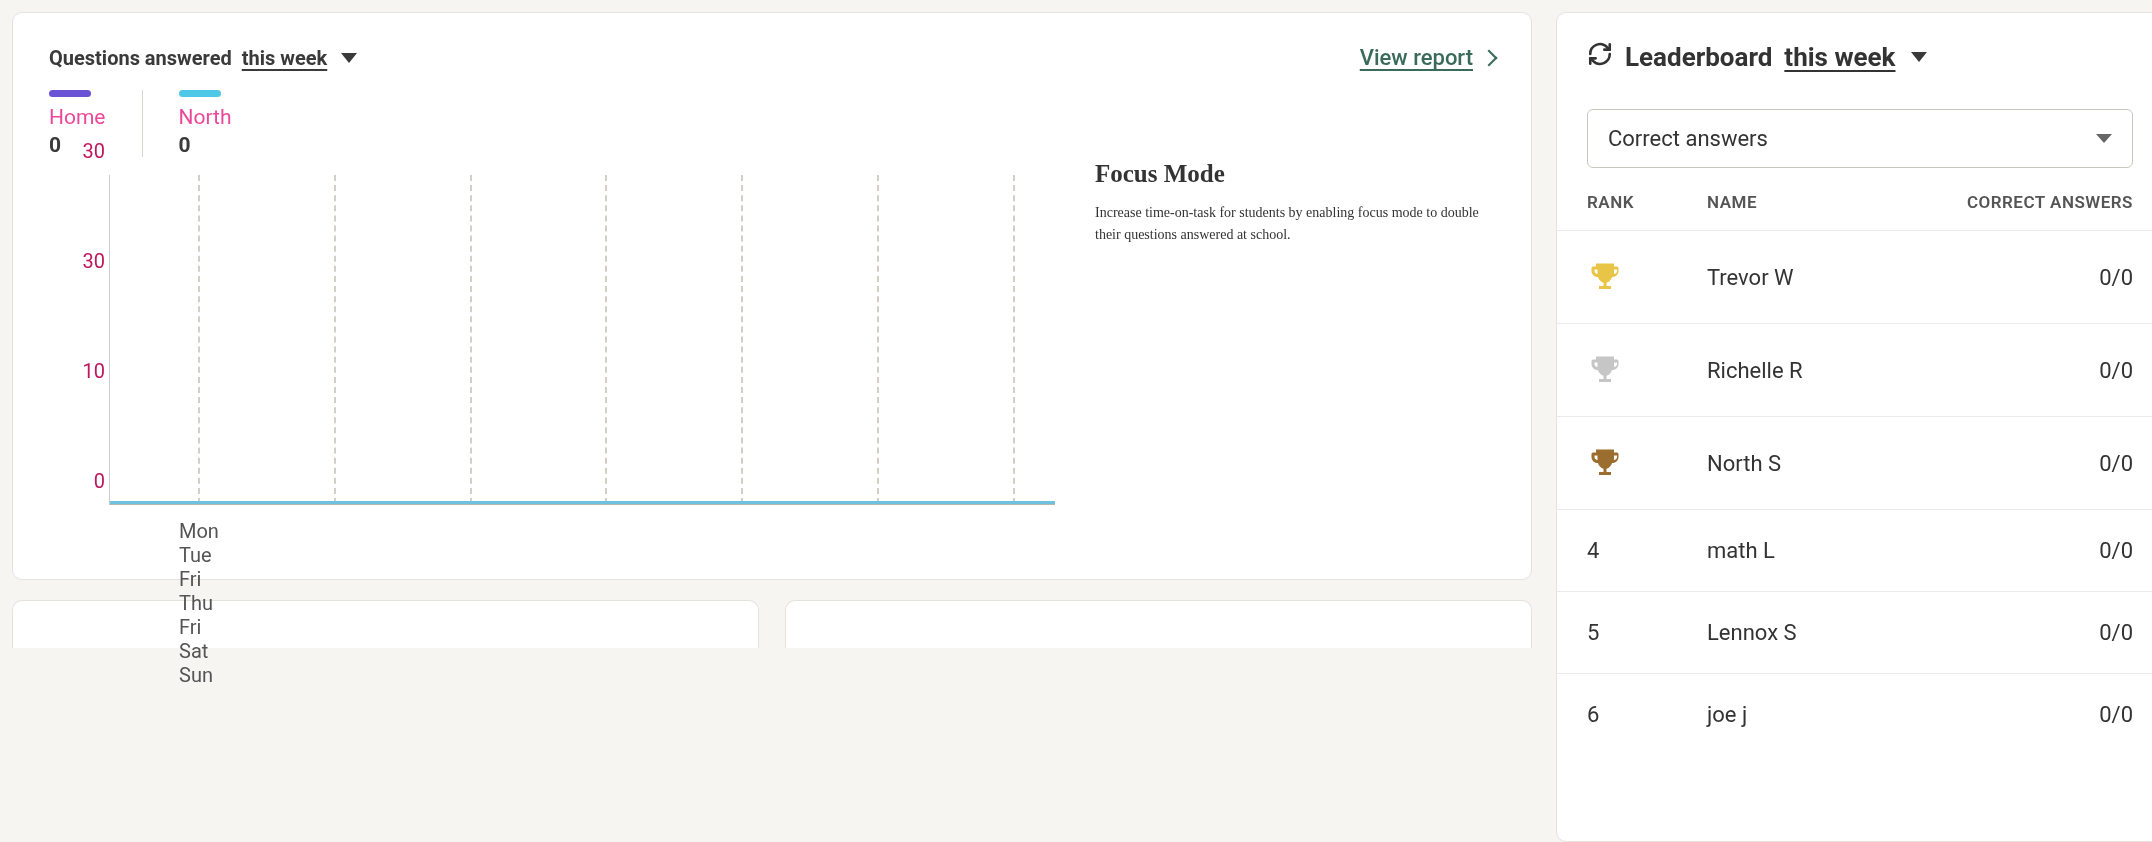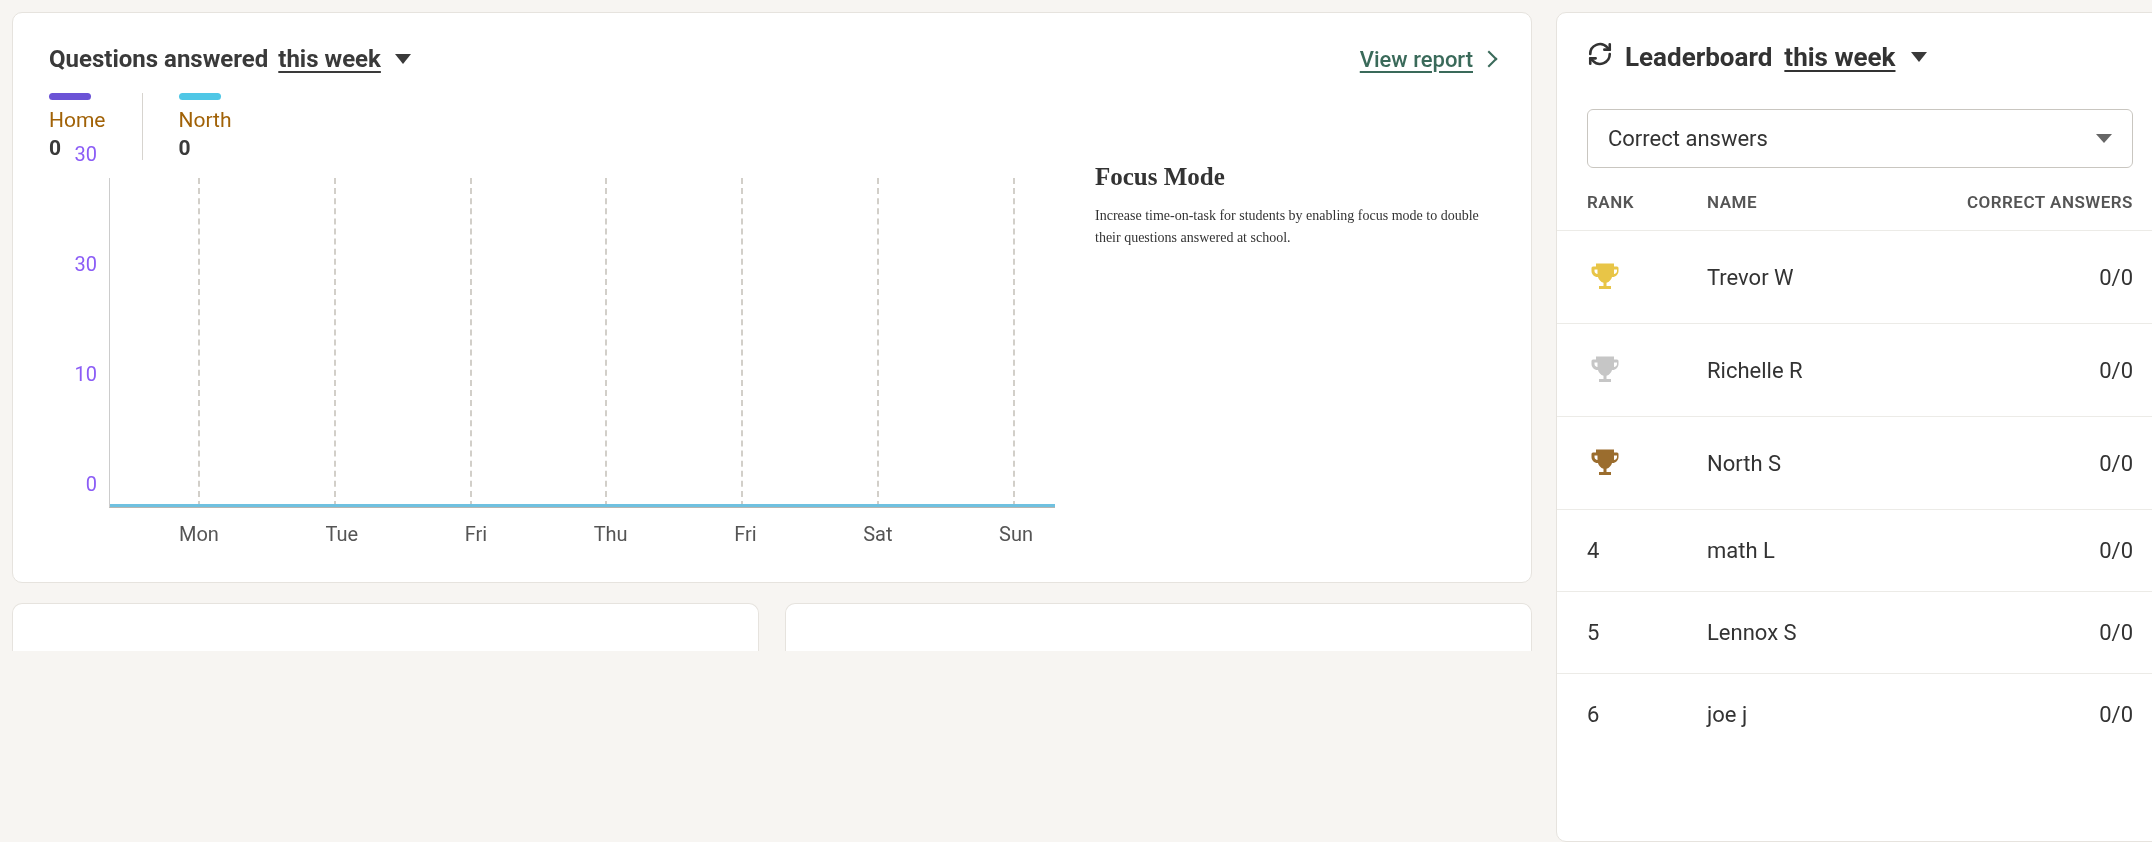--- a/index.html
+++ b/index.html
@@ -31,21 +31,21 @@
     }
 
     
     .qa-header {
       display: flex;
       justify-content: space-between;
       align-items: center;
       margin-bottom: 20px;
     }
     .qa-title {
-      font-size: 24px;
+      font-size: 20px;
       font-weight: 700;
       color: #3a3a3a;
       display: flex;
       align-items: center;
       gap: 10px;
     }
     .qa-title .period {
       text-decoration: underline;
       text-underline-offset: 4px;
     }
@@ -86,53 +86,53 @@
       display: flex;
       align-items: stretch;
       gap: 36px;
       margin-bottom: 18px;
     }
     .legend-item .swatch {
       width: 42px; height: 7px; border-radius: 4px; margin-bottom: 8px;
     }
     .legend-item.home .swatch { background: #6b53d6; }
     .legend-item.school .swatch { background: #4fc7e6; }
-    .legend-item .lbl { font-size: 21px; color: #a16207; }
+    .legend-item .lbl { font-size: 21px; color: #ec4899; }
     .legend-item .val { font-size: 21px; font-weight: 700; color: #3a3a3a; margin-top: 4px; }
     .legend-sep { width: 1px; background: #d7d4cf; }
 
     .chart {
       position: relative;
       height: 380px;
       padding-left: 60px;
     }
     .chart-plot {
       position: relative;
       height: 330px;
       border-left: 1px solid #ccc;
       border-bottom: 1px solid #b8b5af;
     }
     .y-ticks { position: absolute; left: 0; top: 0; height: 330px; width: 60px; }
     .y-tick {
       position: absolute;
-      right: 12px;
+      right: 4px;
       transform: translateY(-50%);
       font-size: 20px;
-      color: #8b5cf6;
+      color: #be185d;
       text-align: right;
     }
     .gridlines { position: absolute; inset: 0; display: flex; justify-content: space-between; padding: 0 40px 0 88px; }
     .gridline { width: 0; border-left: 2px dashed #d2cfc9; height: 100%; }
     .baseline-series {
       position: absolute; left: 0; right: 0; bottom: 0; height: 3px; background: #6fc1e0;
     }
     .x-labels {
       display: flex; justify-content: space-between;
       padding: 14px 22px 0 70px;
-      font-size: 20px; color: #555;
+      font-size: 20px; color: #555; flex-direction: column;
     }
 
     
     .focus-title { font-size: 25px; font-weight: 700; color: #333; margin-bottom: 14px; }
     .focus-desc { font-size: 14px; line-height: 1.55; color: #333; margin-bottom: 28px; }
     .toggle-group {
       display: flex;
       border: 1px solid #c9c6c0;
       border-radius: 6px;
       overflow: hidden;

